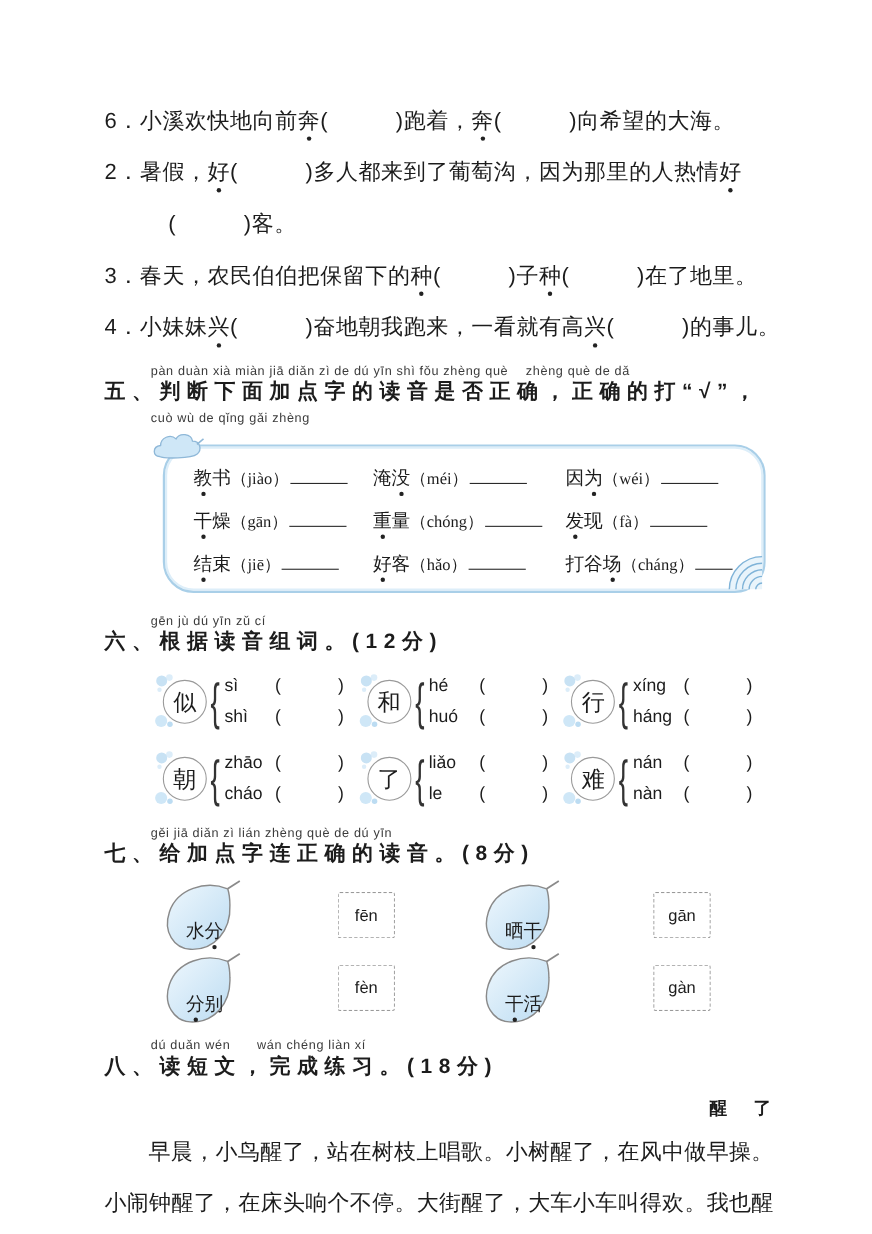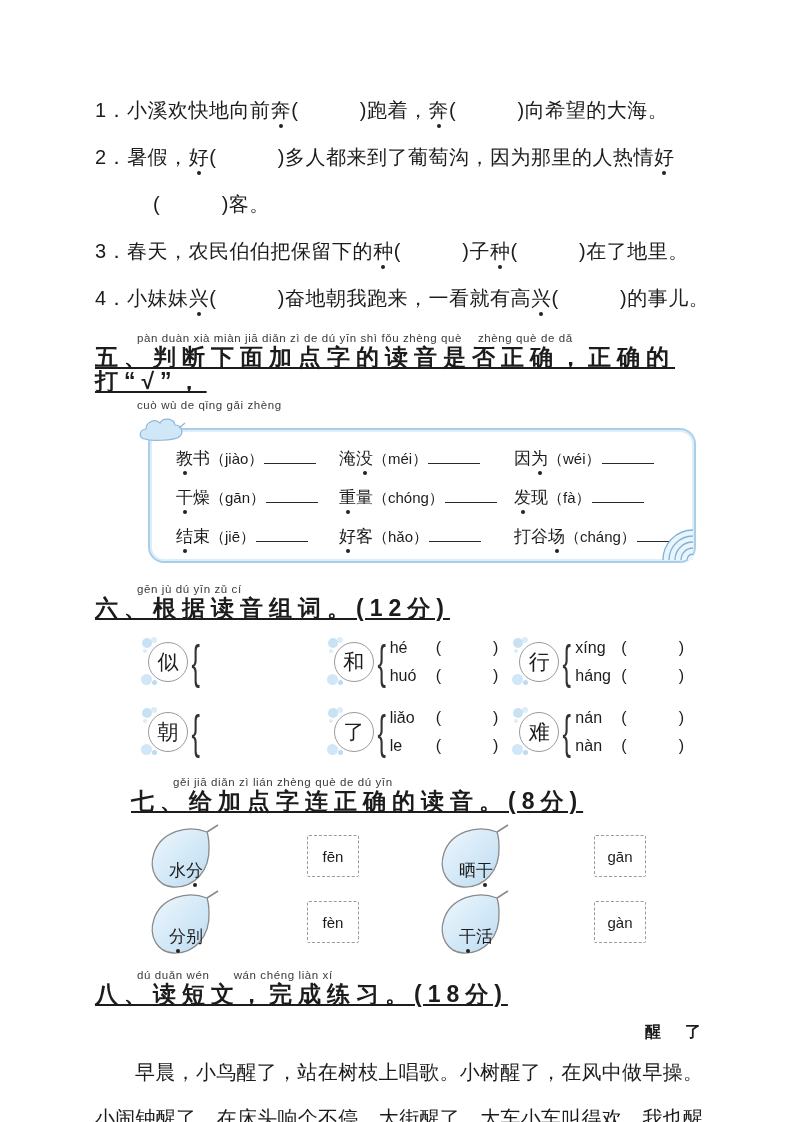--- a/index.html
+++ b/index.html
@@ -12,27 +12,27 @@
   
   .fitem{font-size:20px;line-height:26px;margin-bottom:21px;letter-spacing:0.5px;white-space:nowrap;}
   .cont{margin-left:58px;}
   .dotc{position:relative;display:inline-block;}
   .dotc::after{content:"";position:absolute;left:50%;transform:translateX(-50%);
     bottom:-5px;width:4px;height:4px;border-radius:50%;background:#222;}
 
   
   .sec-head{margin-top:18px;}
   .pinyin-line{font-size:11.5px;color:#3a3a3a;margin-left:42px;letter-spacing:0.6px;line-height:13px;}
-  .head-line{font-size:23px;font-weight:bold;letter-spacing:6px;line-height:24px;text-decoration:underline;}
+  .head-line{font-size:19px;font-weight:bold;letter-spacing:6px;line-height:24px;}
   .head-indent{margin-left:42px;}
 
   
   .bluebox{position:relative;margin:16px 0 0 53px;width:500px;
-    border:2px solid #a9cfe8;border-radius:16px;padding:17px 18px 13px 26px;
-    box-shadow:inset 0 0 0 2px #ddeef9;}
+    border:2px solid #a9cfe8;border-radius:28px;padding:17px 18px 13px 26px;
+    box-shadow:inset 0 0 0 2px #ddeef9;font-family:Liberation Serif, serif;}
   .box-grid{display:grid;grid-template-columns:163px 175px auto;row-gap:16px;}
   .box-cell{font-size:17px;white-space:nowrap;}
   .box-py{font-size:15px;}
   .uline{display:inline-block;width:52px;height:15px;border-bottom:1.6px solid #2a2a2a;margin-left:1px;}
   .cloud{position:absolute;top:-14px;left:-12px;}
   .shell{position:absolute;right:1px;bottom:1px;}
 
   
   .grow6{display:flex;margin-left:53px;margin-top:14px;}
   .g6{width:196px;display:flex;align-items:center;}
@@ -72,21 +72,21 @@
 
   <svg width="0" height="0" style="position:absolute" aria-hidden="true">
     <defs>
       <linearGradient id="leafgrad" x1="0" y1="0" x2="1" y2="1">
         <stop offset="0" stop-color="#eef7fd"></stop>
         <stop offset="1" stop-color="#bcdcf2"></stop>
       </linearGradient>
     </defs>
   </svg>
 
-  <div class="fitem"><span>1．小溪欢快地向前</span><span class="dotc">奔</span><span>(　　　)跑着，</span><span class="dotc">奔</span><span>(　　　)向希望的大海。</span></div>
+  <div class="fitem"><span>6．小溪欢快地向前</span><span class="dotc">奔</span><span>(　　　)跑着，</span><span class="dotc">奔</span><span>(　　　)向希望的大海。</span></div>
 
   <div class="fitem"><span>2．暑假，</span><span class="dotc">好</span><span>(　　　)多人都来到了葡萄沟，因为那里的人热情</span><span class="dotc">好</span></div>
   <div class="fitem cont"><span>(　　　)客。</span></div>
 
   <div class="fitem"><span>3．春天，农民伯伯把保留下的</span><span class="dotc">种</span><span>(　　　)子</span><span class="dotc">种</span><span>(　　　)在了地里。</span></div>
 
   <div class="fitem"><span>4．小妹妹</span><span class="dotc">兴</span><span>(　　　)奋地朝我跑来，一看就有高</span><span class="dotc">兴</span><span>(　　　)的事儿。</span></div>
 
   <div class="sec-head" style="margin-top:20px;">
     <div class="pinyin-line">pàn duàn xià miàn jiā diǎn zì de dú yīn shì fǒu zhèng què　 zhèng què de dǎ</div>
@@ -124,20 +124,24 @@
     <div class="pinyin-line">gēn jù dú yīn zǔ cí</div>
     <div class="head-line">六、根据读音组词。(12分)</div>
   </div>
 
   <div class="grow6">
     <div class="g6">
       <span class="circ">
           <span>似</span>
         </span>
       <span class="brace"></span>
+      <span class="gcol">
+        <span class="grow"><span class="gp">sì</span><span class="gblank">(　　　)</span></span>
+        <span class="grow"><span class="gp">shì</span><span class="gblank">(　　　)</span></span>
+      </span>
     </div>
     <div class="g6">
       <span class="circ">
           <span>和</span>
         </span>
       <span class="brace"></span>
       <span class="gcol">
         <span class="grow"><span class="gp">hé</span><span class="gblank">(　　　)</span></span>
         <span class="grow"><span class="gp">huó</span><span class="gblank">(　　　)</span></span>
       </span>
@@ -153,20 +157,24 @@
       </span>
     </div>
   </div>
 
   <div class="grow6">
     <div class="g6">
       <span class="circ">
           <span>朝</span>
         </span>
       <span class="brace"></span>
+      <span class="gcol">
+        <span class="grow"><span class="gp">zhāo</span><span class="gblank">(　　　)</span></span>
+        <span class="grow"><span class="gp">cháo</span><span class="gblank">(　　　)</span></span>
+      </span>
     </div>
     <div class="g6">
       <span class="circ">
           <span>了</span>
         </span>
       <span class="brace"></span>
       <span class="gcol">
         <span class="grow"><span class="gp">liǎo</span><span class="gblank">(　　　)</span></span>
         <span class="grow"><span class="gp">le</span><span class="gblank">(　　　)</span></span>
       </span>
@@ -176,21 +184,21 @@
           <span>难</span>
         </span>
       <span class="brace"></span>
       <span class="gcol">
         <span class="grow"><span class="gp">nán</span><span class="gblank">(　　　)</span></span>
         <span class="grow"><span class="gp">nàn</span><span class="gblank">(　　　)</span></span>
       </span>
     </div>
   </div>
 
-  <div class="sec-head" style="margin-top:16px;margin-left:36px;">
+  <div class="sec-head" style="margin-top:16px;">
     <div class="pinyin-line">gěi jiā diǎn zì lián zhèng què de dú yīn</div>
     <div class="head-line">七、给加点字连正确的读音。(8分)</div>
   </div>
 
   <div class="row7 r7a">
     <div class="leaf">
       <svg width="82" height="66" viewBox="0 0 82 66">
         <path d="M62 9 C 42 1, 16 9, 9 30 C 3 48, 13 63, 28 64 C 50 65, 65 47, 64 24 C 64 18, 63 12, 62 9 Z" fill="url(#leafgrad)" stroke="#8a8a8a" stroke-width="1.3"></path>
         <path d="M62 9 L 73 2" stroke="#8a8a8a" stroke-width="1.6" fill="none"></path>
       </svg>

